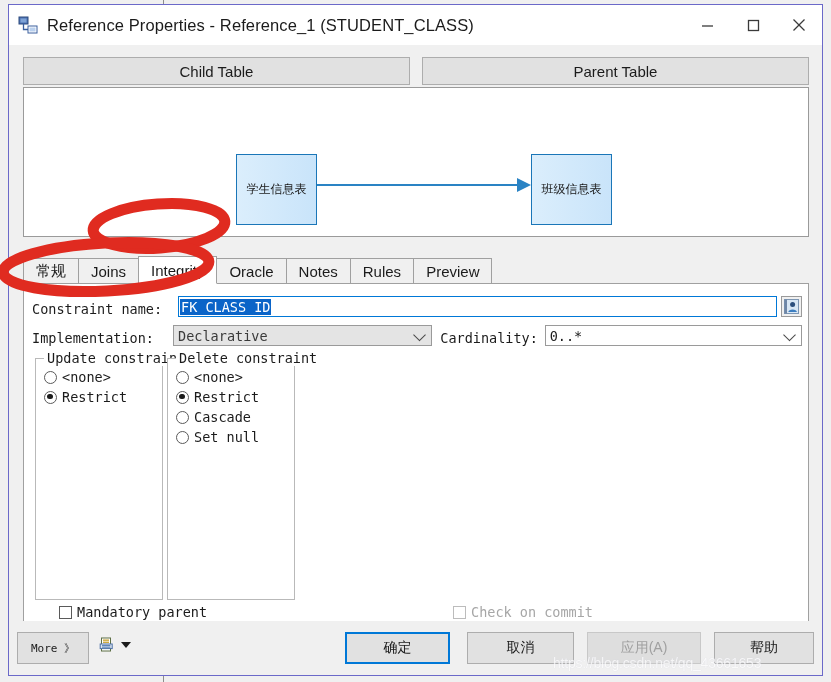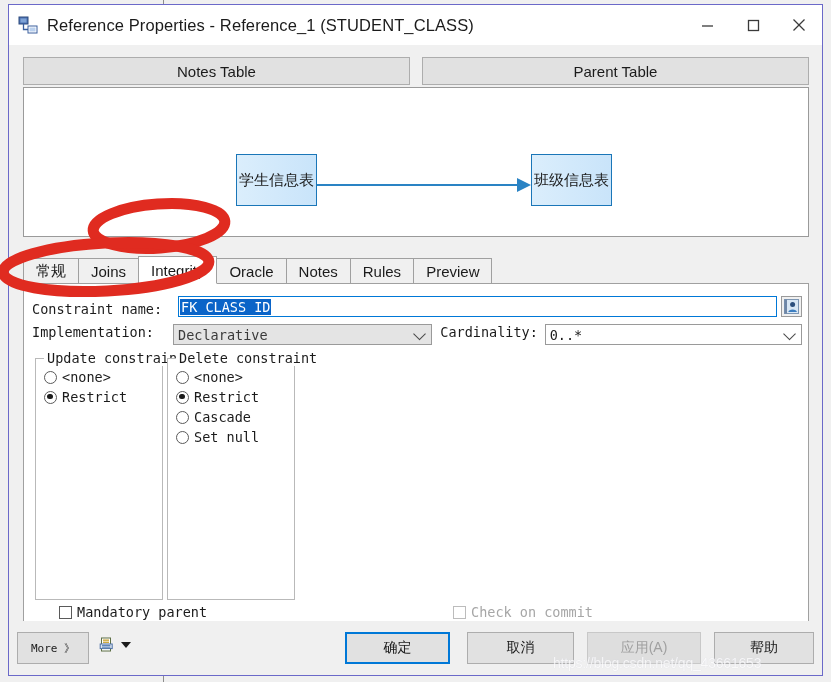--- a/index.html
+++ b/index.html
@@ -92,25 +92,25 @@
   .canvas {
     position: absolute;
     left: 14px; top: 42px;
     width: 786px; height: 150px;
     background: #ffffff;
     border: 1px solid #9a9a9a;
     box-sizing: border-box;
   }
   .tbox {
     position: absolute;
-    width: 81px; height: 52px;
+    width: 81px; height: 71px;
     border: 1px solid #1a76b8;
     background: linear-gradient(to right, #dbeefc 0%, #c9e4fa 100%);
     display: flex; align-items: center; justify-content: center;
-    font-size: 15px;
+    font-size: 12px;
     color: #1b1b1b;
     box-sizing: border-box;
     text-align: center;
   }
   .tbox.child { left: 212px; top: 66px; }
   .tbox.parent { left: 507px; top: 66px; }
   .conn-line {
     position: absolute;
     left: 293px; top: 96px;
     width: 205px; height: 2px;
@@ -201,21 +201,21 @@
     box-sizing: border-box;
     display: flex; align-items: center; justify-content: center;
     flex: 0 0 21px;
   }
 
   
   .row-impl {
     position: absolute;
     left: 8px; top: 40px;
     width: 770px; height: 22px;
-    display: flex; align-items: flex-start;
+    display: flex; align-items: flex-end;
   }
   .lbl-impl { width: 146px; }
   .combo {
     height: 21px;
     border: 1px solid #9a9a9a;
     box-sizing: border-box;
     display: flex; align-items: center;
     padding-left: 4px;
     position: relative;
   }
@@ -420,21 +420,21 @@
             <line x1="1.5" y1="1.5" x2="12.5" y2="12.5" stroke="#3a3a3a" stroke-width="1.3"></line>
             <line x1="12.5" y1="1.5" x2="1.5" y2="12.5" stroke="#3a3a3a" stroke-width="1.3"></line>
           </svg>
         </div>
       </div>
     </div>
 
     <div class="winbody">
 
       <div class="tablebar">
-        <div class="tablebtn">Notes Table</div>
+        <div class="tablebtn">Child Table</div>
         <div class="tablebtn">Parent Table</div>
       </div>
 
       <div class="canvas">
         <div class="tbox child">学生信息表</div>
         <div class="conn-line"></div>
         <div class="conn-arrow"></div>
         <div class="tbox parent">班级信息表</div>
       </div>
 

